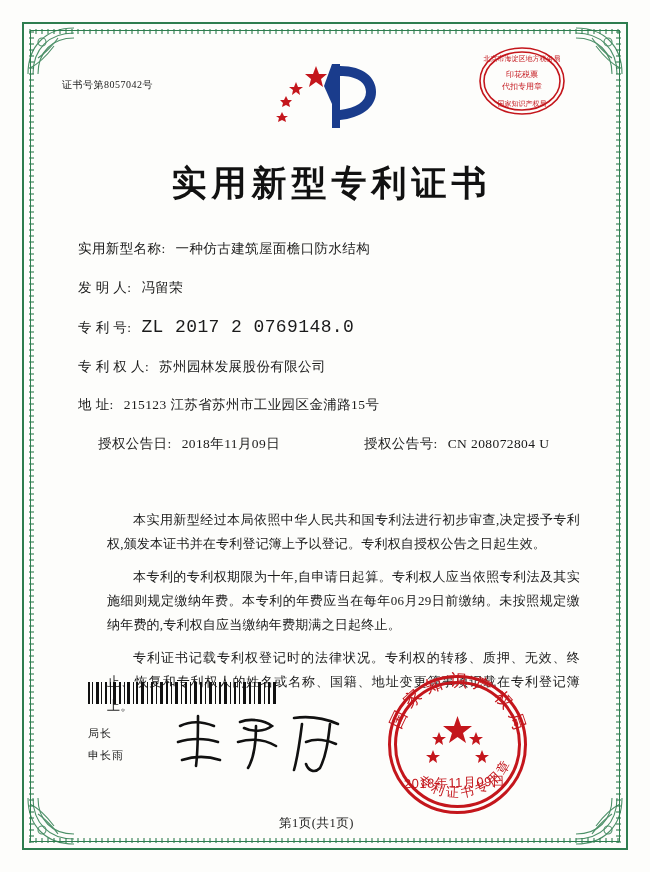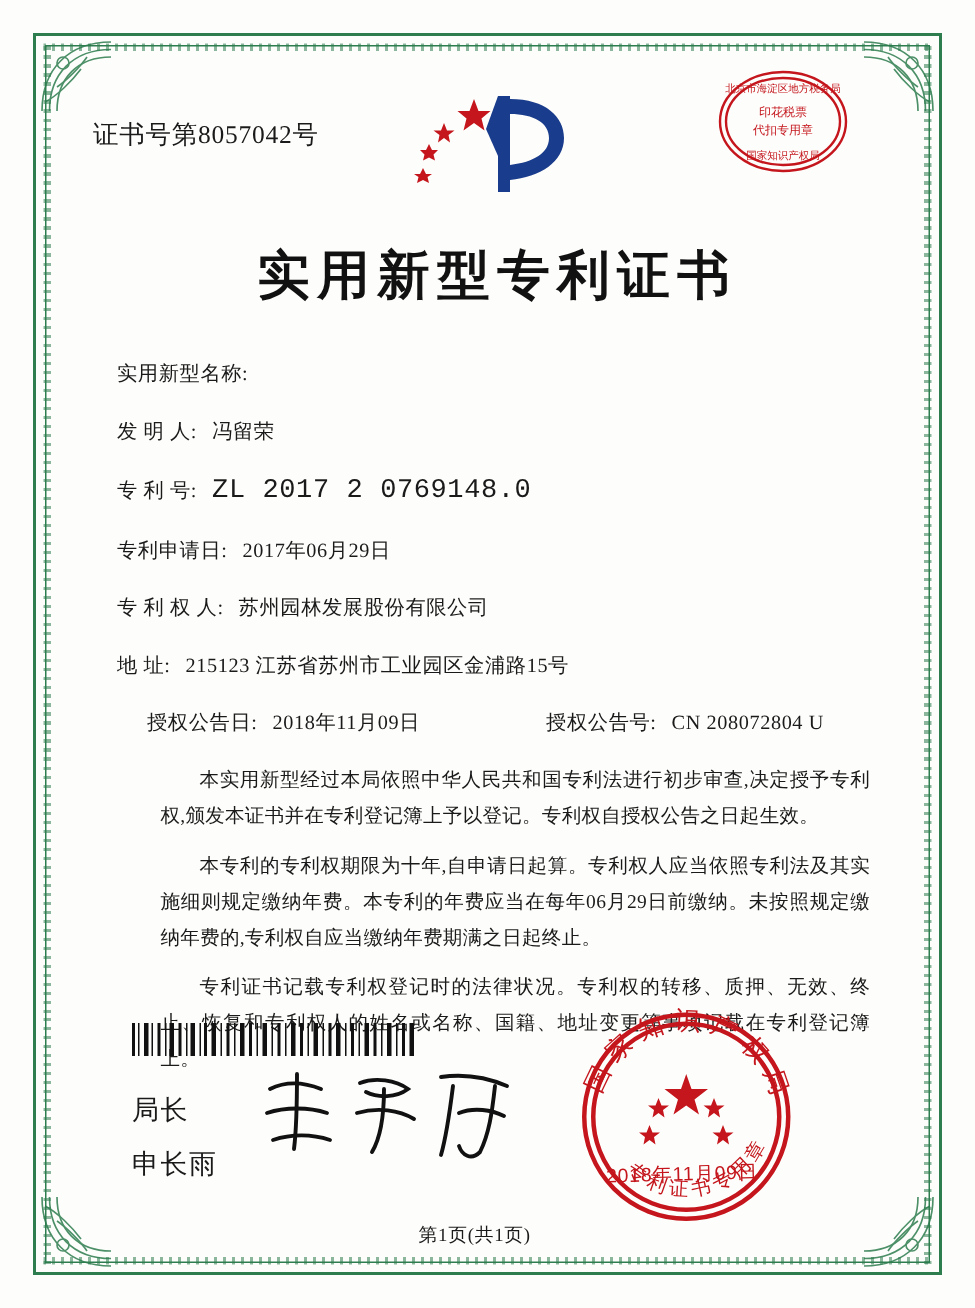--- a/index.html
+++ b/index.html
@@ -65,21 +65,21 @@
   .corner.tl { left: 24px; top: 24px; }
   .corner.tr { right: 24px; top: 24px; transform: scaleX(-1); }
   .corner.bl { left: 24px; bottom: 24px; transform: scaleY(-1); }
   .corner.br { right: 24px; bottom: 24px; transform: scale(-1,-1); }
 
   
   .cert-number {
     position: absolute;
     left: 62px;
     top: 78px;
-    font-size: 17px;
+    font-size: 10px;
     letter-spacing: 0.5px;
     white-space: nowrap;
   }
 
   .logo {
     position: absolute;
     left: 50%;
     top: 60px;
     transform: translateX(-50%);
     width: 130px;
@@ -162,21 +162,21 @@
     top: 682px;
     width: 190px;
     height: 22px;
   }
 
   
   .sig-block {
     position: absolute;
     left: 88px;
     top: 722px;
-    font-size: 18px;
+    font-size: 11px;
     line-height: 2.0;
     letter-spacing: 1px;
   }
   .signature {
     position: absolute;
     left: 168px;
     top: 708px;
     width: 190px;
     height: 70px;
   }
@@ -285,32 +285,29 @@
       <text x="46" y="45" text-anchor="middle" font-size="8">代扣专用章</text>
       <text x="46" y="62" text-anchor="middle">国家知识产权局</text>
     </g>
   </svg>
 
   <div class="title">实用新型专利证书</div>
 
   <div class="fields">
     <div class="row">
       <span class="label">实用新型名称:</span>
+      <span class="value">一种仿古建筑屋面檐口防水结构</span>
     </div>
     <div class="row">
       <span class="label">发 明 人:</span>
       <span class="value">冯留荣</span>
     </div>
     <div class="row">
       <span class="label">专 利 号:</span>
       <span class="value mono">ZL 2017 2 0769148.0</span>
-    </div>
-    <div class="row">
-      <span class="label">专利申请日:</span>
-      <span class="value">2017年06月29日</span>
     </div>
     <div class="row">
       <span class="label">专 利 权 人:</span>
       <span class="value">苏州园林发展股份有限公司</span>
     </div>
     <div class="row">
       <span class="label">地 址:</span>
       <span class="value">215123 江苏省苏州市工业园区金浦路15号</span>
     </div>
     <div class="row dual">

